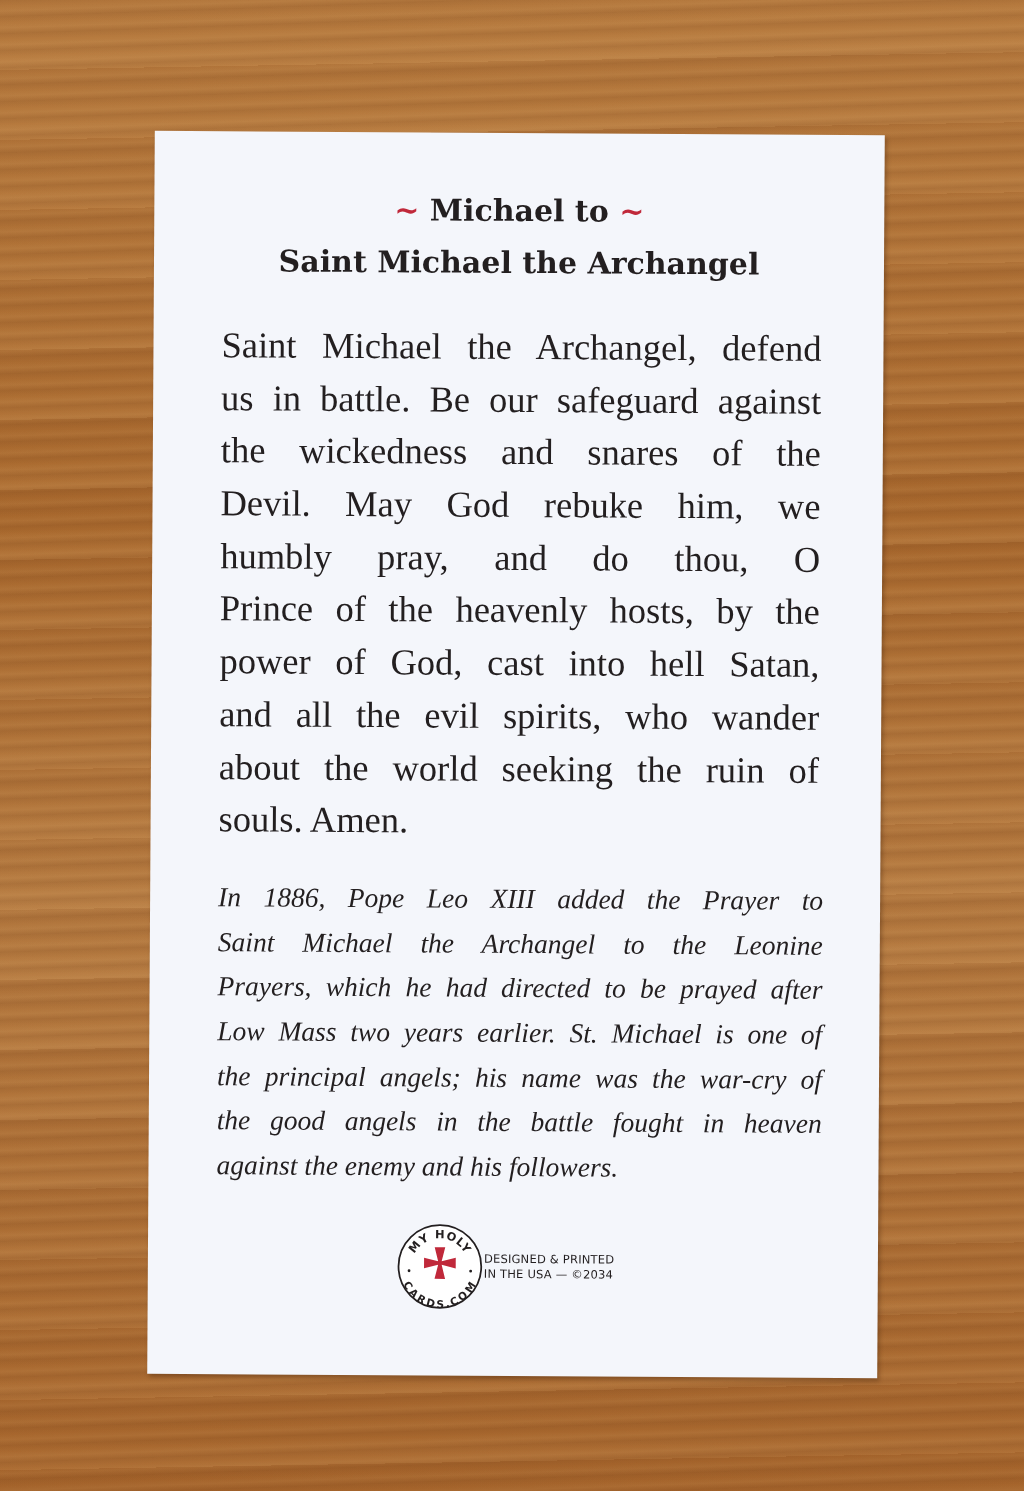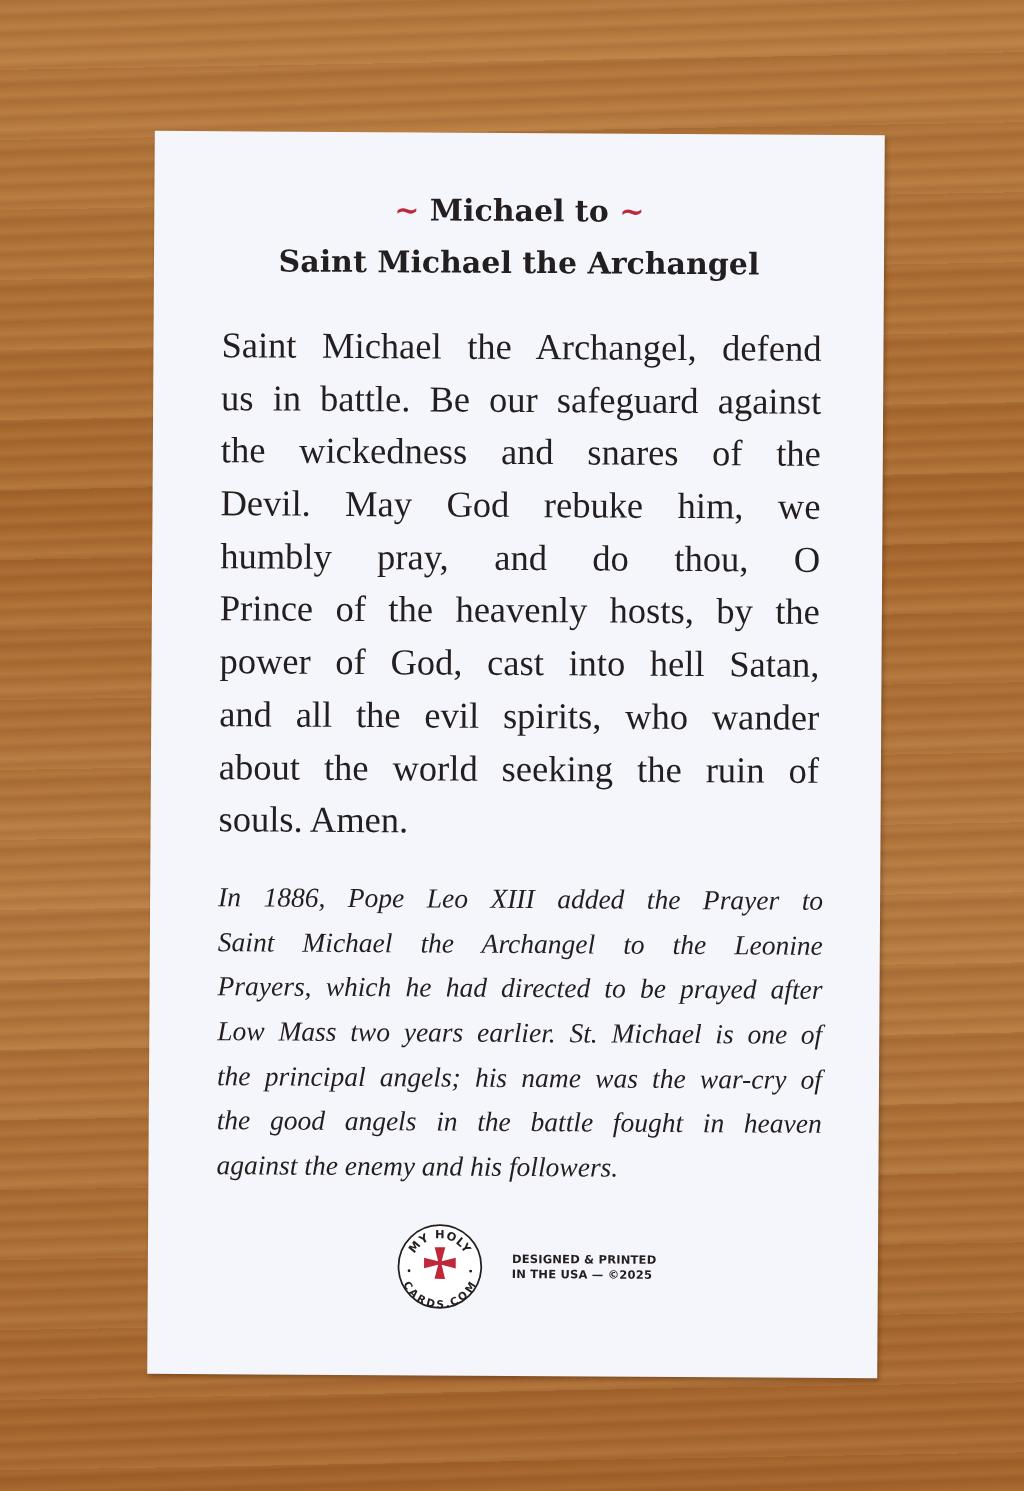--- a/index.html
+++ b/index.html
@@ -36,21 +36,21 @@
     font-family:"Liberation Serif", serif; font-style:italic; font-size:27.5px; line-height:44.7px;
     color:#231f20;
   }
   .history-line { display:block; text-align:justify; text-align-last:justify; white-space:nowrap; height:44.7px; }
   .history-line.last { text-align-last:left; }
   .footer {
     position:absolute; left:248px; top:1090px; display:flex; align-items:center;
   }
   .logo { width:88px; height:88px; }
   .footer-text {
-    margin-left:28px; font-family:"DejaVu Sans", sans-serif; font-weight:bold;
+    margin-left:0; font-family:"DejaVu Sans", sans-serif; font-weight:normal;
     font-size:11.5px; line-height:15px; color:#231f20; letter-spacing:0.2px;
   }
 </style>
 </head>
 <body>
 
 <div class="card">
 
   <div class="title title1">
     <span class="tilde">~</span>
@@ -96,17 +96,17 @@
         <textPath href="#arcBot" startOffset="50%" text-anchor="middle" dominant-baseline="hanging">CARDS.COM</textPath>
       </text>
       <circle cx="15" cy="55" r="1.6" fill="#231f20"></circle>
       <circle cx="85" cy="55" r="1.6" fill="#231f20"></circle>
       <g fill="#c0283a">
         <path d="M44 28 L56 28 L52 44 L68 40 L68 52 L52 48 L56 64 L44 64 L48 48 L32 52 L32 40 L48 44 Z"></path>
       </g>
     </svg>
     <div class="footer-text">
       <div>DESIGNED &amp; PRINTED</div>
-      <div>IN THE USA — ©2025</div>
+      <div>IN THE USA — ©2034</div>
     </div>
   </div>
 
 </div>
 
 </body></html>

